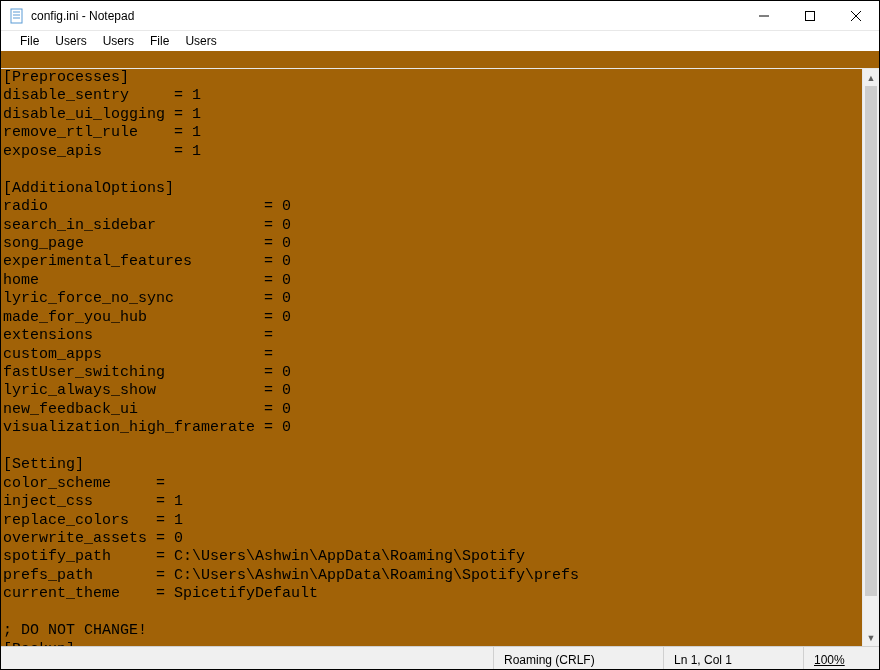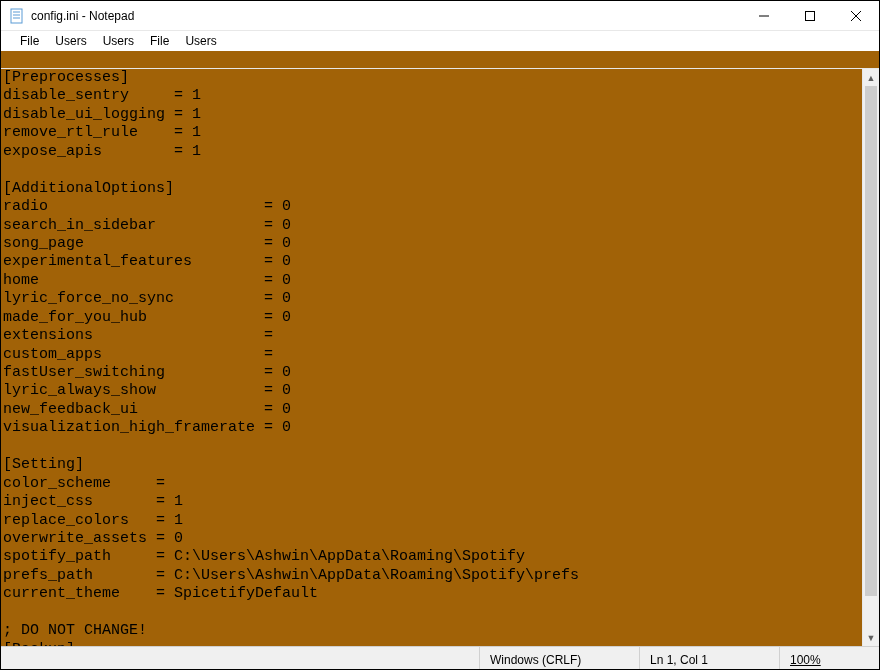--- a/index.html
+++ b/index.html
@@ -115,22 +115,22 @@
     color: #000;
   }
   .status-cell {
     border-left: 1px solid #d0d0d0;
     padding: 3px 10px 0 10px;
     display: flex;
     align-items: center;
   }
   .status-cell:first-child { border-left: none; flex:1; }
   .sc-encoding { width: 160px; }
-  .sc-pos { width: 140px; }
-  .sc-zoom { width: 100px; text-decoration: underline; }
+  .sc-pos { width: 140px; margin-left: 10px; }
+  .sc-zoom { width: 76px; text-decoration: underline; }
 </style>
 </head>
 <body>
 
 <div class="window">
 
   <div class="titlebar">
     <span class="icon">
       <svg width="16" height="16" viewBox="0 0 16 16">
         <rect x="2" y="1" width="11" height="14" fill="#fff" stroke="#5a9bd5" stroke-width="1"></rect>
@@ -204,18 +204,18 @@
 version =</div>
     <div class="vscroll">
       <div class="arrow up">▲</div>
       <div class="thumb"></div>
       <div class="arrow down">▼</div>
     </div>
   </div>
 
   <div class="statusbar">
     <div class="status-cell"></div>
-    <div class="status-cell sc-encoding">Windows (CRLF)</div>
+    <div class="status-cell sc-encoding">Roaming (CRLF)</div>
     <div class="status-cell sc-pos">Ln 1, Col 1</div>
     <div class="status-cell sc-zoom">100%</div>
   </div>
 
 </div>
 
 </body></html>

